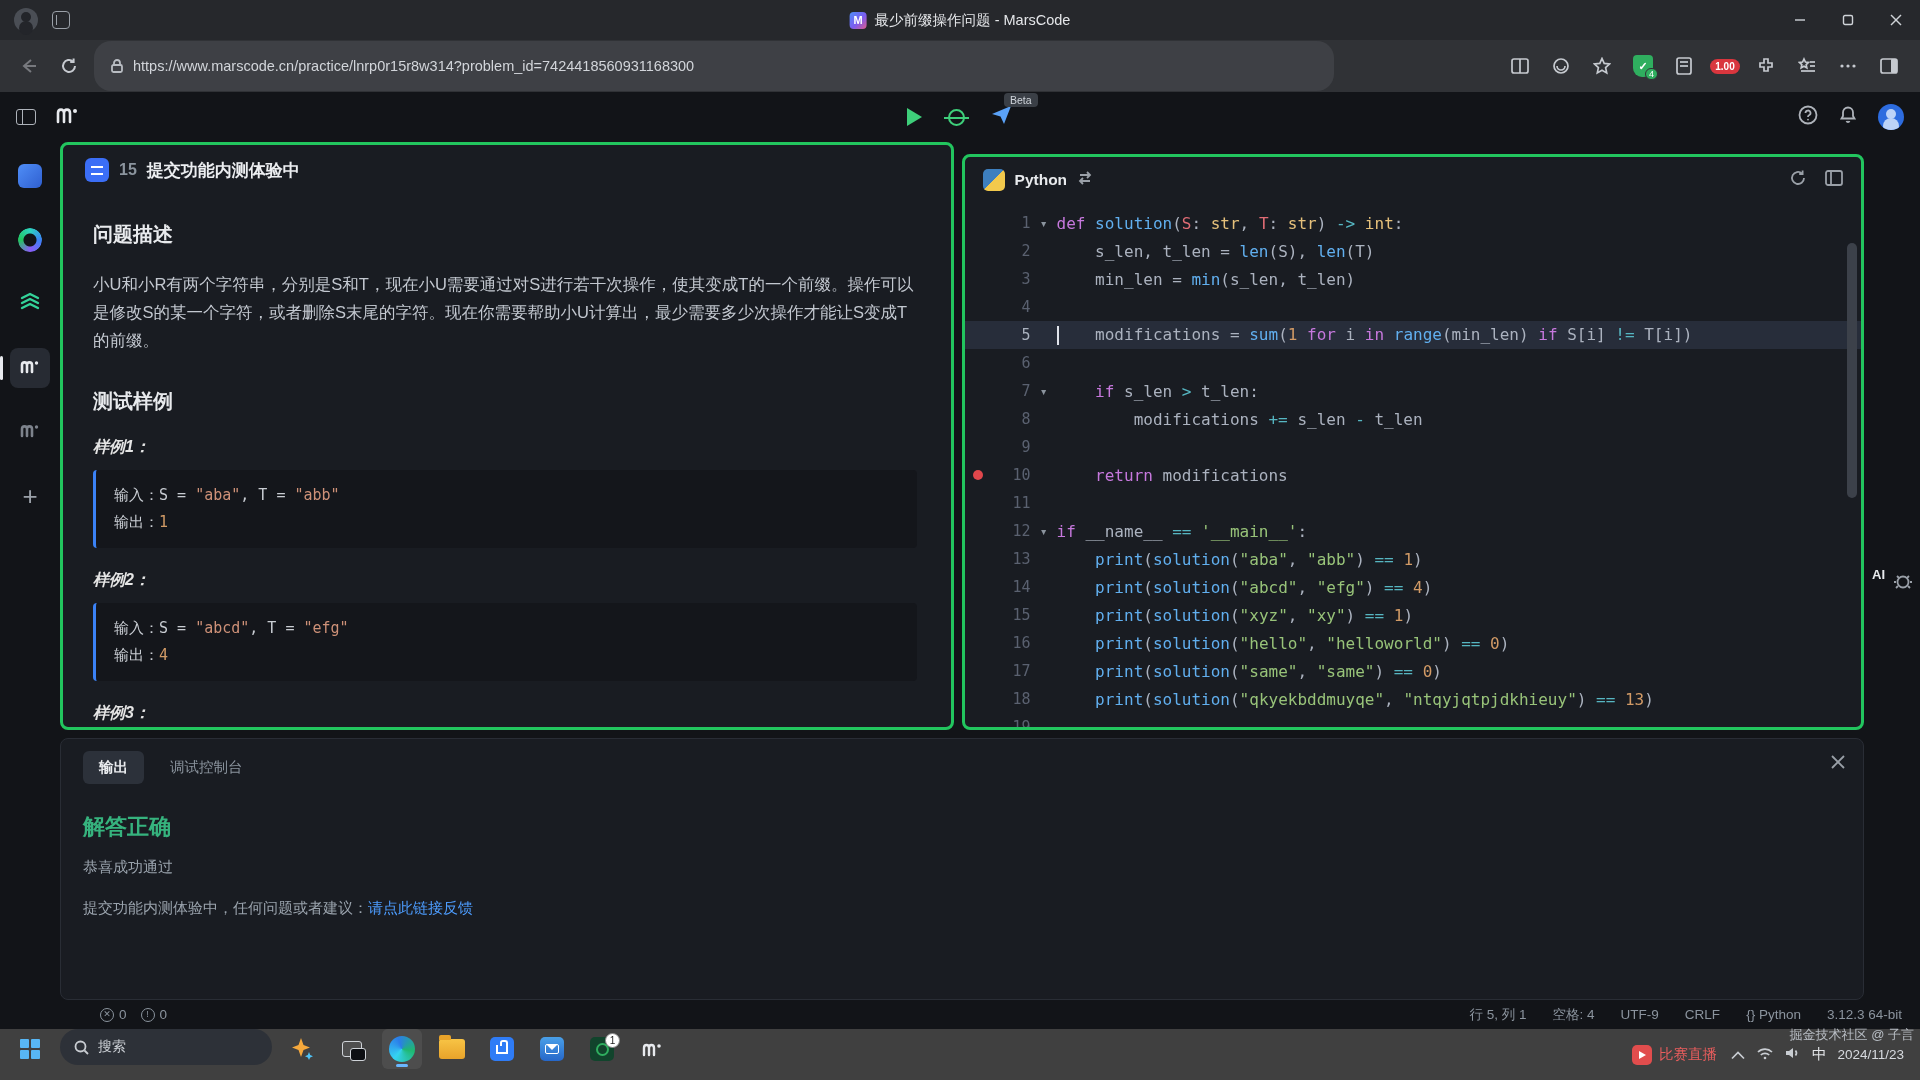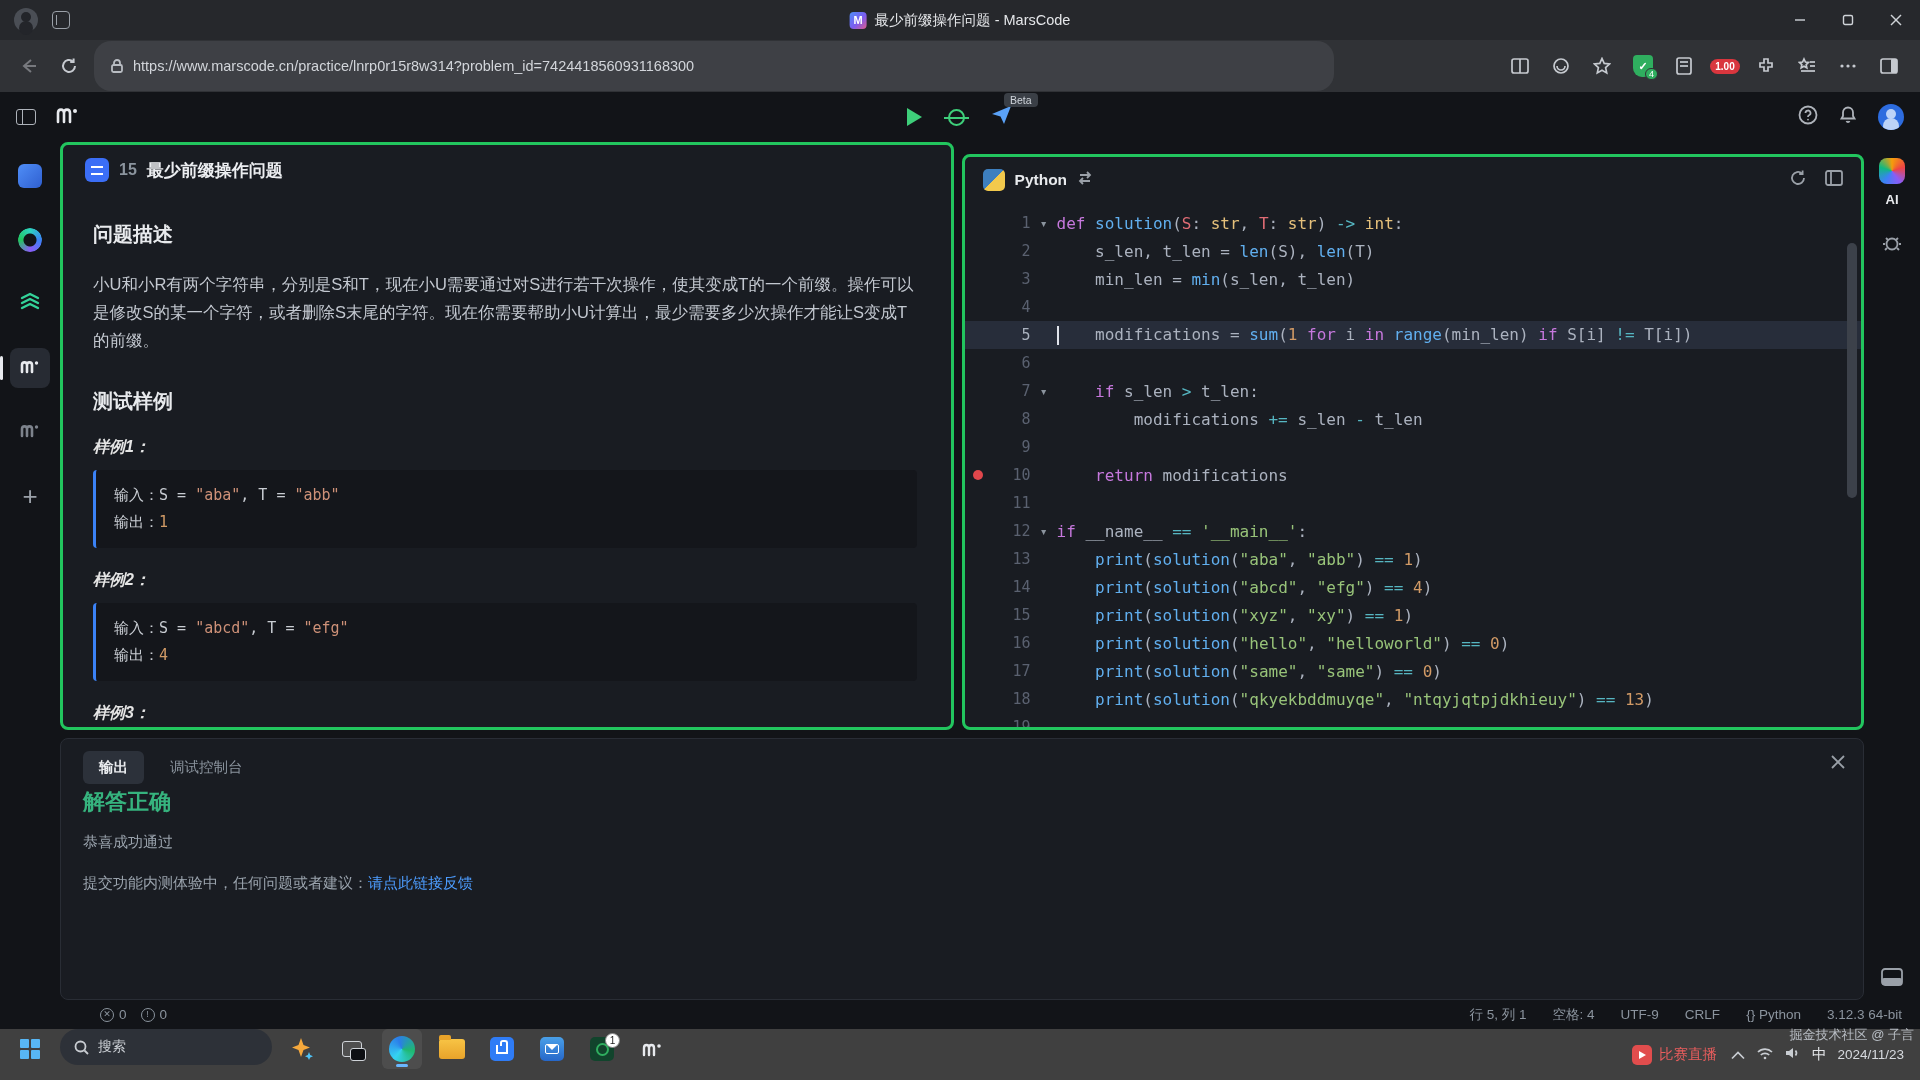--- a/index.html
+++ b/index.html
@@ -102,26 +102,26 @@
   .tk-d{color:#abb2bf}.tk-k{color:#c678dd}.tk-f{color:#61afef}.tk-t{color:#e5c07b}
   .tk-s{color:#98c379}.tk-n{color:#d19a66}.tk-o{color:#56b6c2}.tk-v{color:#e06c75}
   .vscroll { position:absolute; right:4px; top:40px; width:10px; height:255px; background:#3c414a; border-radius:5px; }
 
   .output-panel { height:262px; flex:none; background:#191c22; border:1px solid #292d35; border-radius:8px; padding:12px 22px; position:relative; }
   .op-tabs { display:flex; align-items:center; gap:10px; }
   .op-tab { font-size:14.5px; color:#8b949e; padding:7px 16px; border-radius:6px; }
   .op-tab.active { background:#2c313a; color:#eceef1; font-weight:bold; }
   .op-close { position:absolute; right:18px; top:16px; }
   .op-close svg { stroke:#9aa0a8; stroke-width:1.8; }
-  .result-title { color:#36b37e; font-size:22px; font-weight:bold; margin-top:3px; }
+  .result-title { color:#36b37e; font-size:22px; font-weight:bold; margin-top:28px; }
   .result-sub { color:#9aa3ad; font-size:15px; margin-top:16px; }
   .feedback { color:#9aa3ad; font-size:15px; margin-top:22px; }
   .feedback a { color:#4d9dff; text-decoration:none; }
 
-  .right-strip { width:56px; display:flex; flex-direction:column; align-items:center; padding:16px 0 10px 0; gap:8px; }
+  .right-strip { width:56px; display:flex; flex-direction:row; align-items:center; padding:16px 0 10px 0; gap:8px; }
   .ai-ic { width:26px; height:26px; border-radius:8px; background:conic-gradient(#f59e0b,#ef4444,#8b5cf6,#3b82f6,#10b981,#f59e0b); }
   .ai-label { color:#e8eaed; font-size:13px; font-weight:bold; }
   .strip-bug { margin-top:18px; }
   .strip-bug svg, .strip-panel svg { stroke:#9aa0a8; stroke-width:1.8; fill:none; }
   .strip-panel { margin-top:auto; }
 
   .status-bar { height:29px; flex:none; display:flex; align-items:center; font-size:13.5px; color:#8b949e; padding:0 18px 0 100px; }
   .sb-left { display:flex; align-items:center; gap:14px; }
   .sb-item { display:flex; align-items:center; gap:5px; }
   .sb-ic { width:14px; height:14px; border:1.4px solid #8b949e; border-radius:50%; display:flex; align-items:center; justify-content:center; font-size:9px; line-height:1; color:#8b949e; }
@@ -346,21 +346,21 @@
 
     <div class="workspace">
       <div class="panels">
 
         <div class="panel problem-panel">
           <div class="pp-header">
             <span class="prob-ic">
                 <span></span>
               </span>
             <span class="prob-num">15</span>
-            <span class="prob-title">最少前缀操作问题</span>
+            <span class="prob-title">提交功能内测体验中</span>
           </div>
           <div class="pp-body">
             <div class="h2">问题描述</div>
             <div class="desc">小U和小R有两个字符串，分别是S和T，现在小U需要通过对S进行若干次操作，使其变成T的一个前缀。操作可以是修改S的某一个字符，或者删除S末尾的字符。现在你需要帮助小U计算出，最少需要多少次操作才能让S变成T的前缀。</div>
             <div class="h2">测试样例</div>
             <div>
                 <div class="sample-label">样例1：</div>
                 <div class="sample-box">
                   <div><span class="dim">输入：</span>S = <span class="sstr">"aba"</span>, T = <span class="sstr">"abb"</span></div>
                   <div><span class="dim">输出：</span><span class="sval">1</span></div>

